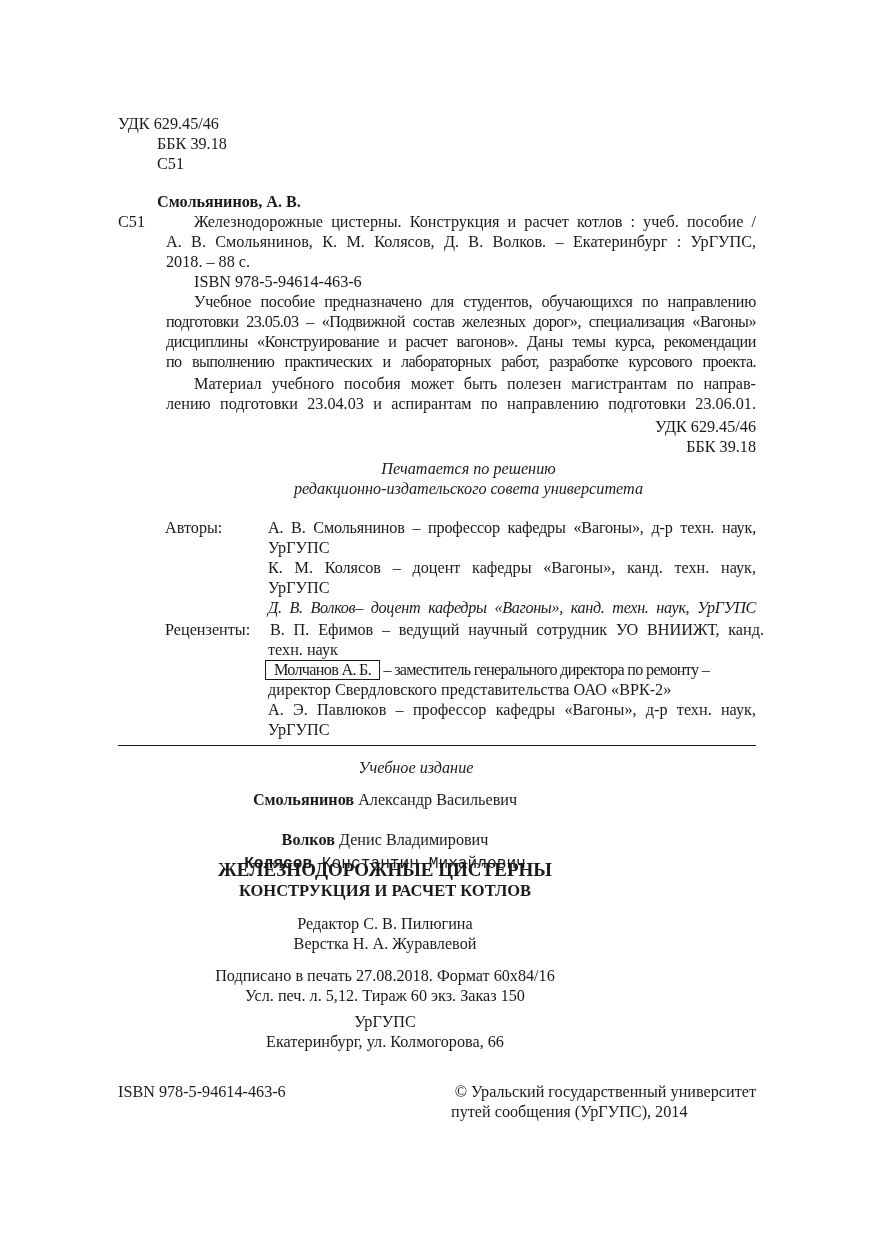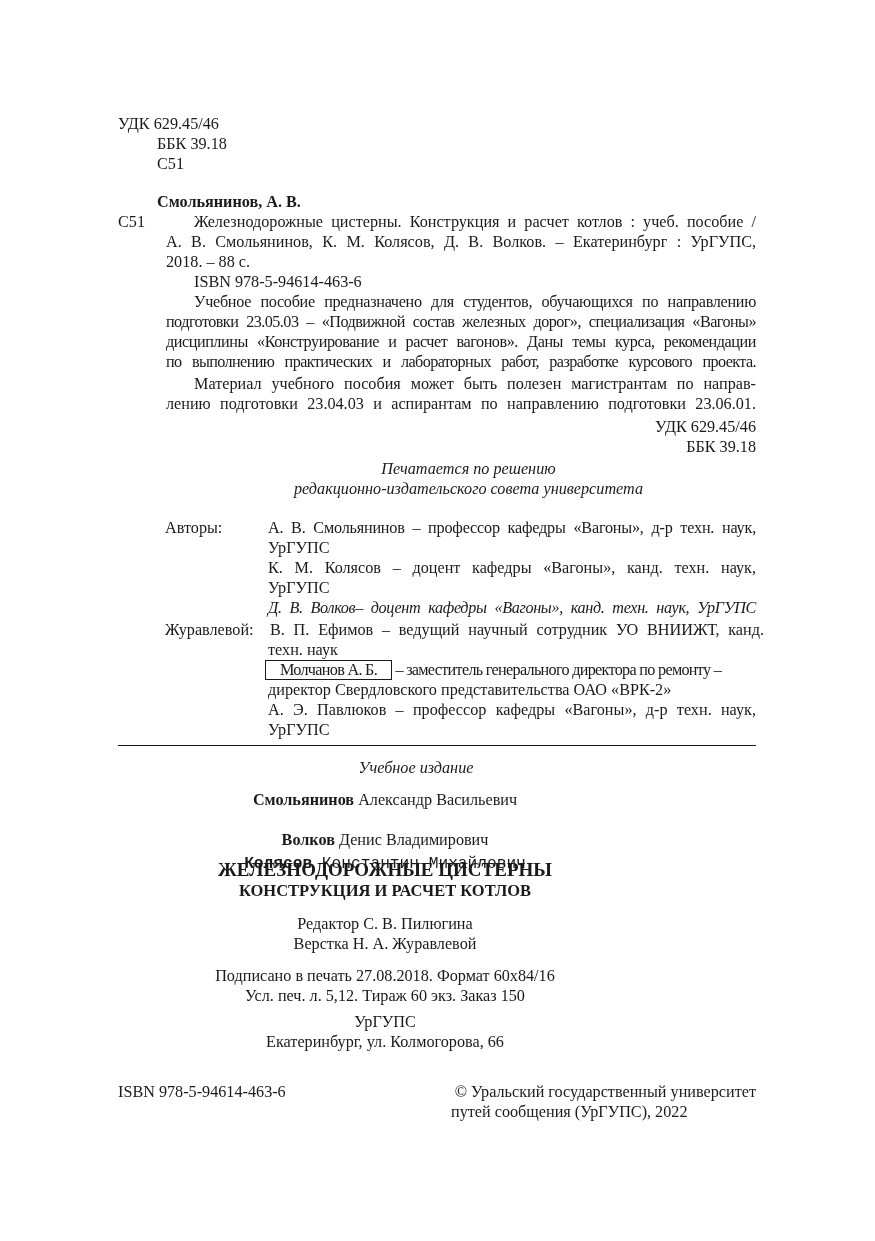--- a/index.html
+++ b/index.html
@@ -49,21 +49,21 @@
   #a2b { top: 578px; }
   #a3 { top: 598px; letter-spacing: -0.35px; font-style: italic; }
 
   #reviewers-label { left: 165px; top: 620px; }
   #r1 { left: 270px; width: 494px; top: 620px; }
   #r1b { top: 640px; }
   #r2 { top: 660px; letter-spacing: -0.7px; }
   #r2b { top: 680px; }
   #r3 { top: 700px; }
   #r3b { top: 720px; }
-  .boxed { border: 1px solid #1a1a1a; padding: 0 14px; margin-left: -3px; }
+  .boxed { border: 1px solid #1a1a1a; padding: 0 8px; margin-left: -3px; }
 
   #divider { left: 118px; top: 745px; width: 638px; height: 0; border-top: 1.5px solid #1a1a1a; }
 
   .cline { left: 0; width: 770px; text-align: center; }
   #edition-type { top: 758px; }
   #person1 { top: 790px; }
   #person2 { top: 854px; font-family: Liberation Mono, monospace; }
   #person3 { top: 830px; }
   #title1 { top: 860px; font-size: 19px; font-weight: bold; }
   #title2 { top: 881px; font-size: 16.5px; font-weight: bold; }
@@ -105,21 +105,21 @@
 <div class="abs i center" id="print-decision-1">Печатается по решению</div>
 <div class="abs i center" id="print-decision-2">редакционно-издательского совета университета</div>
 
 <div class="abs" id="authors-label">Авторы:</div>
 <div class="abs just cred" id="a1">А. В. Смольянинов – профессор кафедры «Вагоны», д-р техн. наук,</div>
 <div class="abs cred" id="a1b">УрГУПС</div>
 <div class="abs just cred" id="a2">К. М. Колясов – доцент кафедры  «Вагоны», канд. техн. наук,</div>
 <div class="abs cred" id="a2b">УрГУПС</div>
 <div class="abs just cred" id="a3">Д. В. Волков– доцент кафедры «Вагоны», канд. техн. наук, УрГУПС</div>
 
-<div class="abs" id="reviewers-label">Журавлевой:</div>
+<div class="abs" id="reviewers-label">Рецензенты:</div>
 <div class="abs just" id="r1">В. П. Ефимов – ведущий научный сотрудник УО ВНИИЖТ, канд.</div>
 <div class="abs cred" id="r1b">техн. наук</div>
 <div class="abs cred" id="r2"><span class="boxed">Молчанов А. Б.</span><span> – заместитель генерального директора по ремонту –</span></div>
 <div class="abs cred" id="r2b">директор Свердловского представительства ОАО «ВРК-2»</div>
 <div class="abs just cred" id="r3">А. Э. Павлюков – профессор кафедры «Вагоны», д-р техн. наук,</div>
 <div class="abs cred" id="r3b">УрГУПС</div>
 
 <div class="abs" id="divider"></div>
 
 <div class="abs i cline" id="edition-type">Учебное издание</div>
@@ -132,13 +132,13 @@
 
 <div class="abs cline" id="editor">Редактор С. В. Пилюгина</div>
 <div class="abs cline" id="layout">Верстка Н. А. Журавлевой</div>
 <div class="abs cline" id="signed">Подписано в печать 27.08.2018. Формат 60х84/16</div>
 <div class="abs cline" id="printinfo">Усл. печ. л. 5,12. Тираж 60 экз. Заказ 150</div>
 <div class="abs cline" id="publisher">УрГУПС</div>
 <div class="abs cline" id="address">Екатеринбург, ул. Колмогорова, 66</div>
 
 <div class="abs" id="isbn-bottom">ISBN 978-5-94614-463-6</div>
 <div class="abs right" id="copyright-1">© Уральский государственный университет</div>
-<div class="abs" id="copyright-2">путей сообщения (УрГУПС), 2022</div>
+<div class="abs" id="copyright-2">путей сообщения (УрГУПС), 2014</div>
 
 </body></html>

